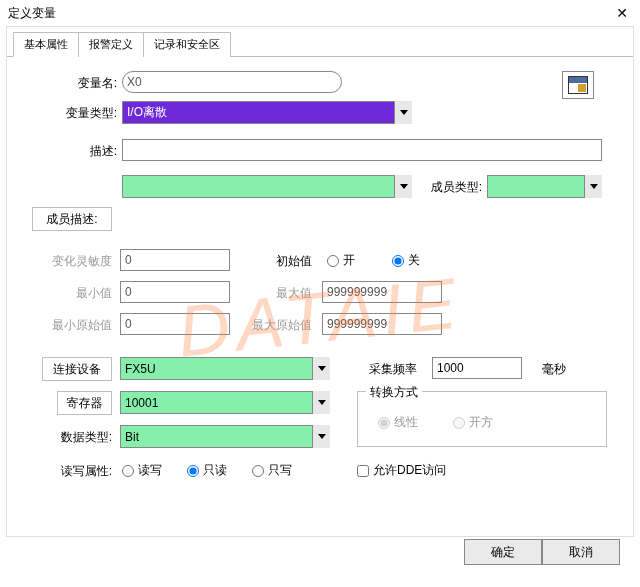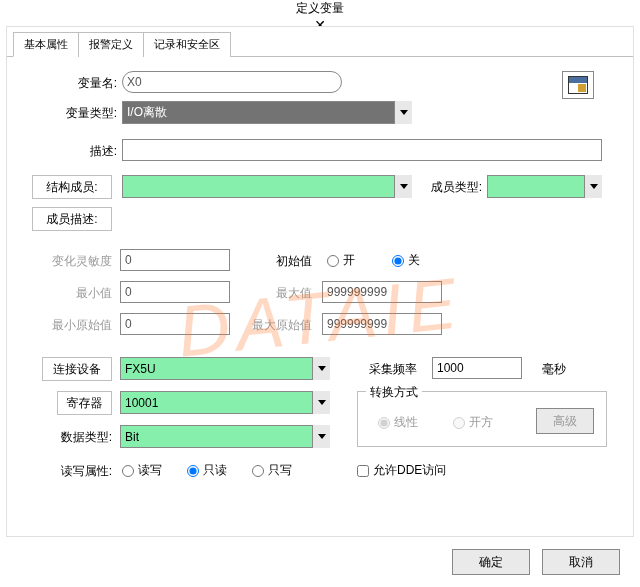--- a/index.html
+++ b/index.html
@@ -1,42 +1,42 @@
 <!DOCTYPE html>
 <html><head>
 <meta charset="utf-8">
 <style>
 * { box-sizing: border-box; margin: 0; padding: 0; }
 body { font-family: "Microsoft YaHei", "SimSun", Arial, sans-serif; font-size: 12px; background: #fff; width: 640px; height: 587px; overflow: hidden; position: relative; }
-.titlebar { height: 26px; display: flex; align-items: center; justify-content: space-between; padding: 0 8px; background: #fff; flex-direction: column; }
+.titlebar { height: 26px; display: flex; align-items: center; justify-content: space-between; padding: 0 8px; background: #fff; }
 .titlebar .title { font-size: 12px; }
 .titlebar .close { font-size: 14px; width: 20px; text-align: center; cursor: default; }
 .dlg-body { border: 1px solid #e0e0e0; position: absolute; left: 6px; right: 6px; top: 26px; bottom: 50px; background: #fff; }
 .tabs { display: flex; border-bottom: 1px solid #bfbfbf; padding: 4px 6px 0 6px; gap: 0; }
 .tab { border: 1px solid #bfbfbf; border-bottom: none; padding: 4px 10px; margin-right: -1px; background: #fff; font-size: 11px; position: relative; top: 1px; }
 .tab.active { background: #fff; border-bottom: 1px solid #fff; }
 .grid { position: relative; width: 100%; height: calc(100% - 30px); }
 .group { position: absolute; border: 1px solid #bfbfbf; }
 .group-legend { position: absolute; top: -8px; left: 8px; background: #fff; padding: 0 4px; font-size: 12px; }
 .lbl { position: absolute; text-align: right; font-size: 12px; color: #000; }
 .lbl.gray { color: #9a9a9a; }
 .inp { position: absolute; border: 1px solid #888; background: #fff; padding: 2px 4px; font-size: 12px; height: 22px; }
 .inp.ro { background: #fff; color: #555; border-radius: 11px; }
 .sel { position: absolute; height: 23px; }
 .sel .box { border: 1px solid #888; height: 23px; background: #86efac; display: flex; align-items: center; padding: 0 4px; font-size: 12px; }
-.sel .box.blue { background: #737373; color: #fff; }
+.sel .box.blue { background: #6d28d9; color: #fff; }
 .sel .btn { position: absolute; right: 0; top: 0; width: 18px; height: 23px; border-left: 1px solid #888; background: #e8e8e8; display: flex; align-items: center; justify-content: center; }
 .sel .btn::after { content: ""; border-left: 4px solid transparent; border-right: 4px solid transparent; border-top: 5px solid #000; }
 .iconbtn { position: absolute; width: 32px; height: 28px; border: 1px solid #888; background: #fff; display: flex; align-items: center; justify-content: center; }
 .icon-props { width: 20px; height: 18px; background: linear-gradient(#4a6ea0 0 40%, #fff 40% 100%); border: 1px solid #333; position: relative; }
 .icon-props::after { content: ""; position: absolute; right: 1px; bottom: 1px; width: 8px; height: 8px; background: #d2a030; }
 .radio, .check { position: absolute; display: flex; align-items: center; gap: 4px; font-size: 12px; }
 .radio input, .check input { width: 12px; height: 12px; }
 .radio.gray, .check.gray { color: #9a9a9a; }
-.footer { position: absolute; bottom: 12px; right: 20px; display: flex; gap: 12px; }
+.footer { position: absolute; bottom: 22px; right: 20px; display: flex; }
 .btn-std { width: 78px; height: 26px; border: 1px solid #888; background: #eaeaea; font-size: 12px; }
 .btn-std:disabled { color: #9a9a9a; }
 .watermark { position: absolute; left: 50%; top: 54%; transform: translate(-50%, -50%) rotate(-6deg); font-size: 72px; color: rgba(255, 120, 40, 0.28); font-weight: 500; letter-spacing: 6px; pointer-events: none; z-index: 5; font-style: italic; }
 </style>
 </head>
 <body>
 
 <div class="titlebar">
   <span class="title">定义变量</span>
   <span class="close">✕</span>
@@ -59,23 +59,20 @@
 
     <span class="lbl" style="left:40px;top:48px;width:70px">变量类型:</span>
     <div class="sel" style="left:115px;top:44px;width:290px">
       <div class="box blue">I/O离散</div>
       <div class="btn"></div>
     </div>
 
     <span class="lbl" style="left:60px;top:86px;width:50px">描述:</span>
     <input class="inp" style="left: 115px; top: 82px; width: 480px;" value="">
 
-    <div class="group" style="left:25px;top:118px;width:80px;height:24px;display:flex;align-items:center;justify-content:center">
-        <span>结构成员:</span>
-      </div>
     <div class="sel" style="left:115px;top:118px;width:290px">
       <div class="box"></div>
       <div class="btn"></div>
     </div>
     <span class="lbl" style="left:410px;top:122px;width:65px">成员类型:</span>
     <div class="sel" style="left:480px;top:118px;width:115px">
       <div class="box"></div>
       <div class="btn"></div>
     </div>
 
@@ -135,21 +132,20 @@
     <div class="group" style="left:350px;top:334px;width:250px;height:56px">
       <span class="group-legend">转换方式</span>
       <label class="radio gray" style="left:20px;top:22px">
           <input type="radio" disabled="" checked="" style="">
           <span>线性</span>
         </label>
       <label class="radio gray" style="left:95px;top:22px">
           <input type="radio" disabled="" style="">
           <span>开方</span>
         </label>
-      <button class="btn-std" disabled="" style="position:absolute;right:12px;top:16px;width:58px">高级</button>
     </div>
 
     <span class="lbl" style="left:35px;top:406px;width:70px">读写属性:</span>
     <label class="radio" style="left:115px;top:405px">
         <input type="radio" name="rw" style="">
         <span>读写</span>
       </label>
     <label class="radio" style="left:180px;top:405px">
         <input type="radio" name="rw" checked="" style="">
         <span>只读</span>

